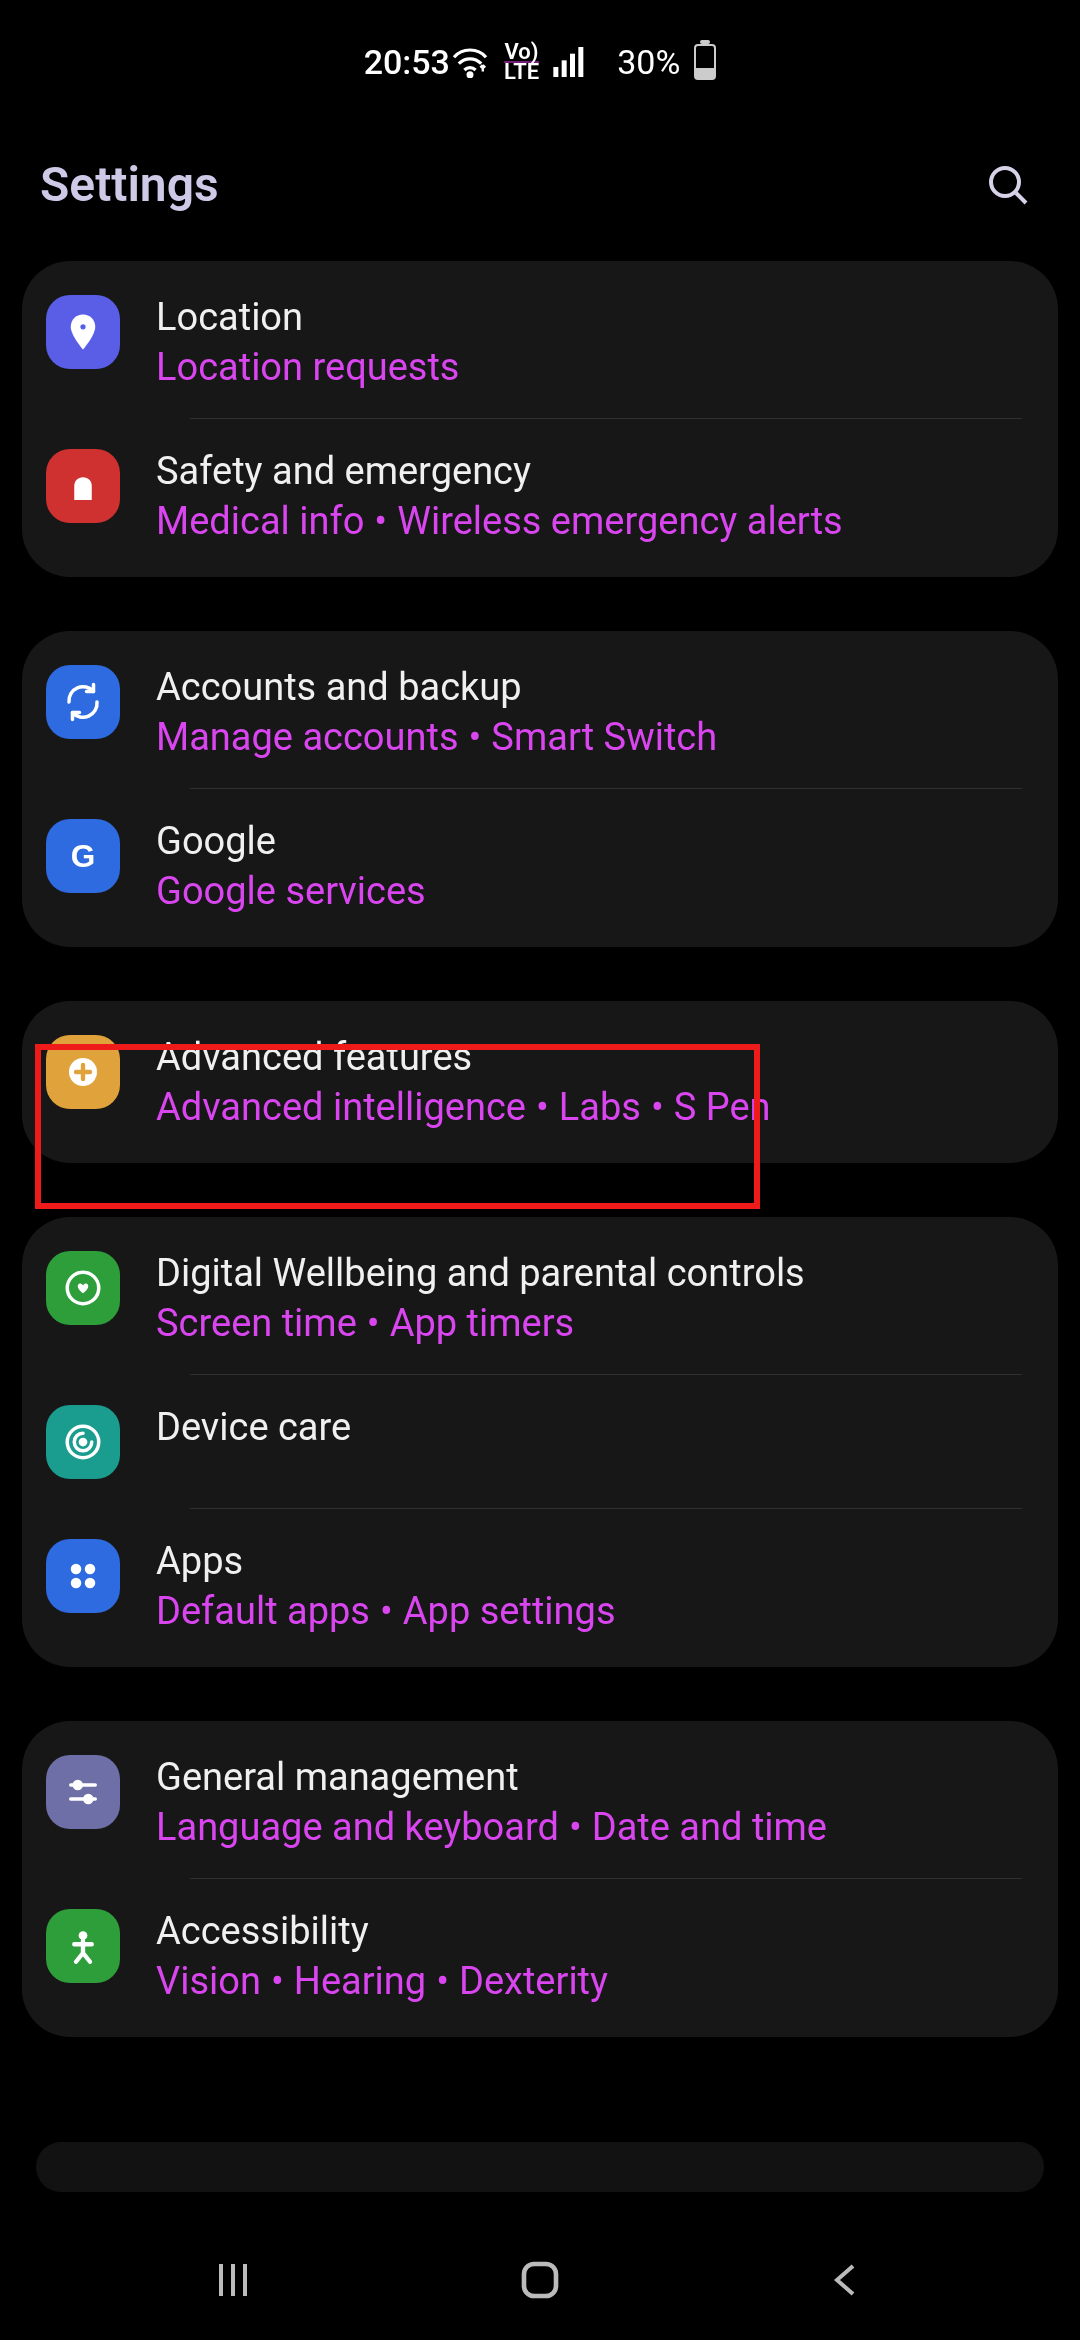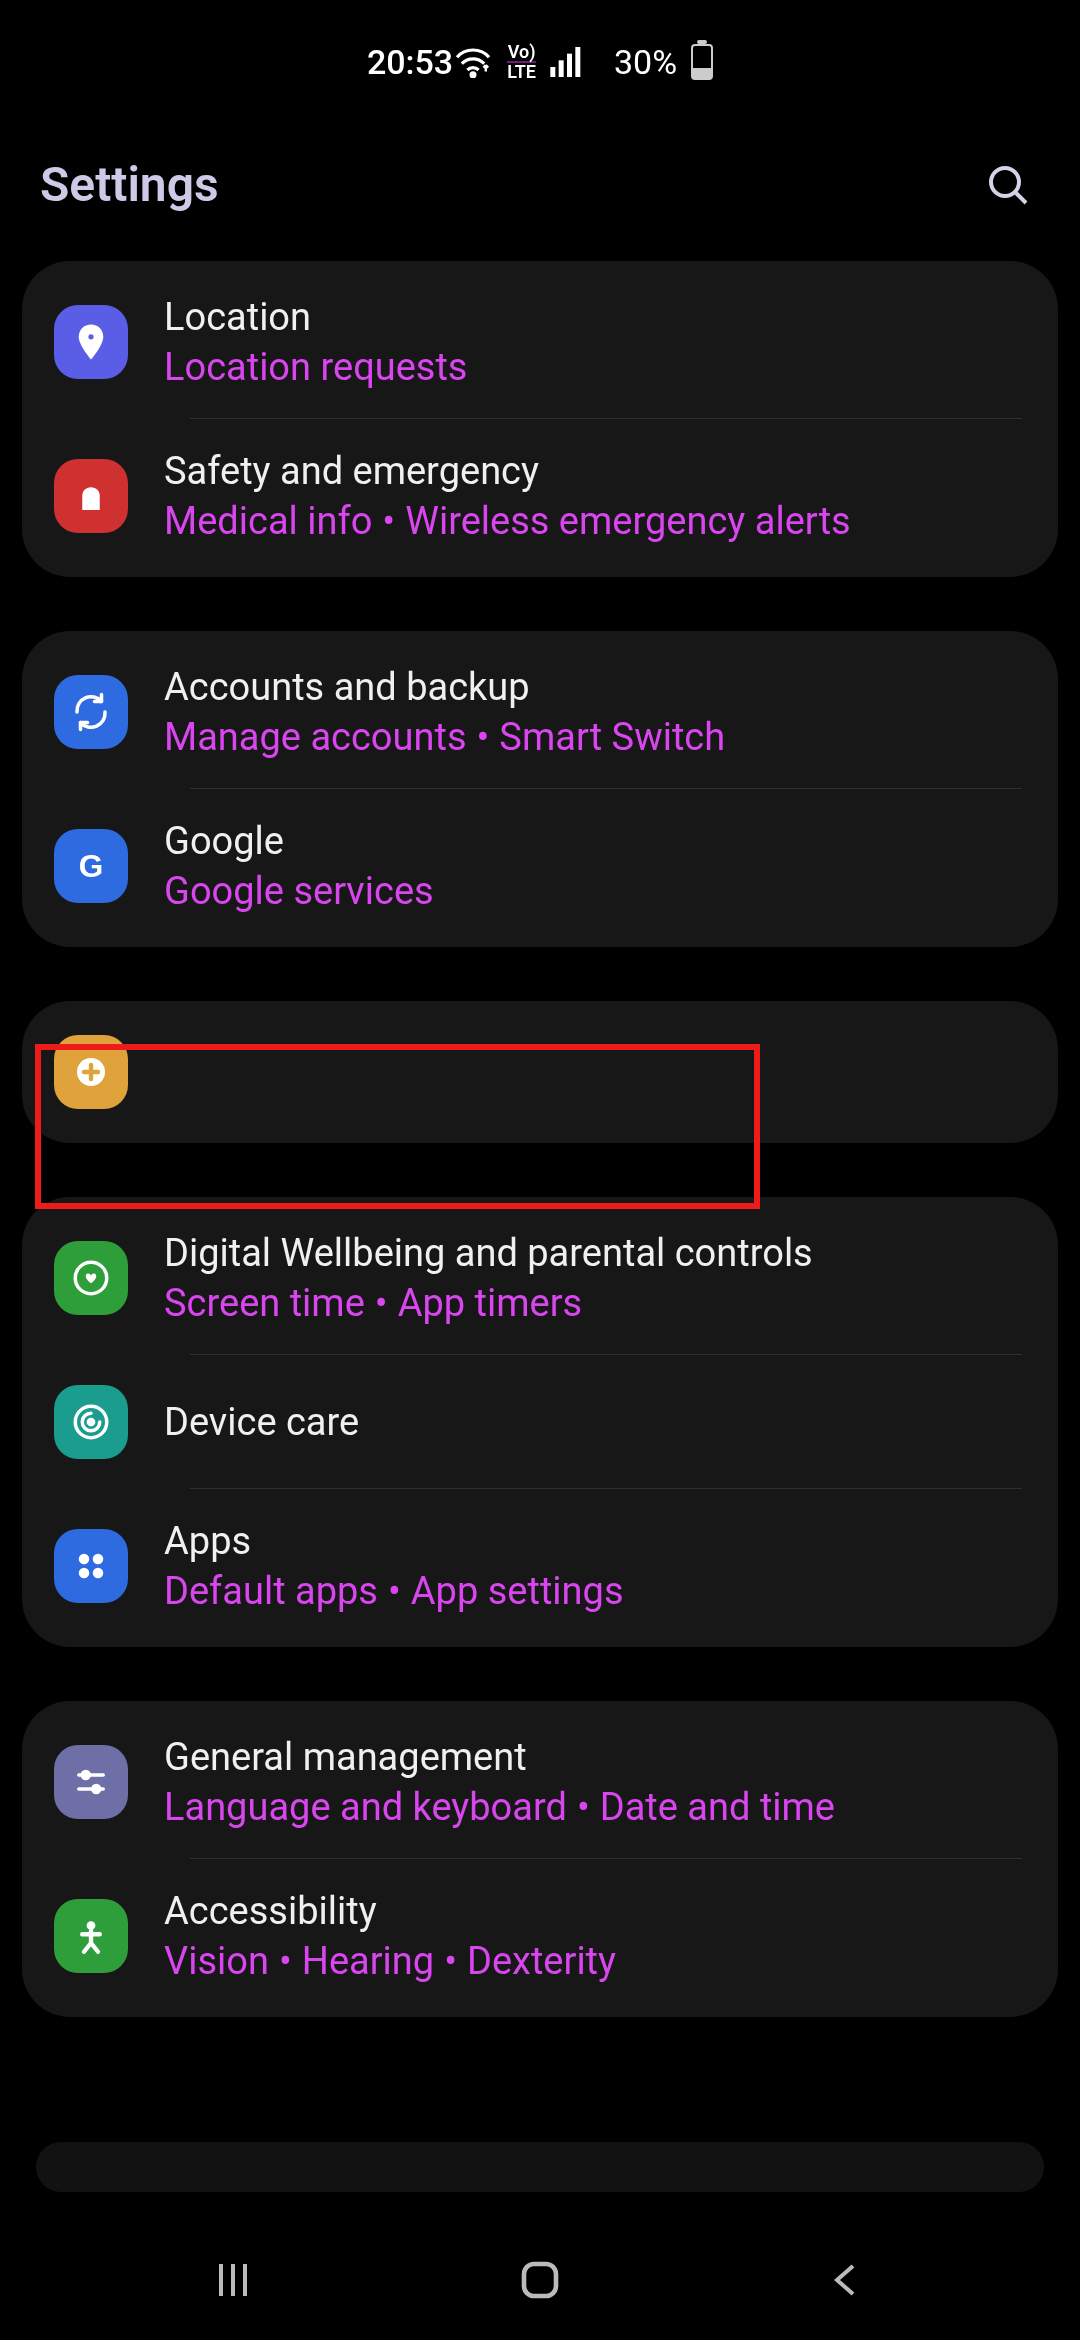--- a/index.html
+++ b/index.html
@@ -24,21 +24,21 @@
     font-weight: 500;
     color: #ffffff;
   }
   .status-right {
     display: flex;
     align-items: center;
     gap: 14px;
   }
   .status-right svg { display:block; }
   .volte {
-    font-size: 18px;
+    font-size: 22px;
     line-height: 18px;
     text-align: center;
     font-weight: 600;
   }
   .battery-pct { font-size: 34px; font-weight: 400; margin-left: 16px;}
   .battery-icon {
     width: 22px; height: 36px;
     border: 2px solid #ccc; border-radius: 4px;
     position: relative;
     display:flex; align-items:flex-end;
@@ -67,23 +67,22 @@
   .content { padding: 0 22px; display:flex; flex-direction:column; gap: 54px; }
 
   .group {
     background: #171717;
     border-radius: 48px;
     padding: 4px 0;
   }
 
   .row {
     display: flex;
-    align-items: center;
     gap: 36px;
-    padding: 30px 36px 30px 32px;
+    padding: 30px 36px 30px 24px;
     position: relative;
   }
   .row:not(:last-child) .row-text::after{
     content:"";
     position:absolute;
     left:168px; right:36px; bottom:0;
     height:1px; background:#303030;
   }
 
   .icon-tile {
@@ -223,20 +222,24 @@
     </div>
     <div class="group">
       <div class="row">
         <div class="icon-tile" style="background: rgb(224, 162, 58);">
           <svg xmlns="http://www.w3.org/2000/svg" viewBox="0 0 24 24" fill="none" stroke="#fff" stroke-width="2" stroke-linecap="round" stroke-linejoin="round">
             <circle cx="12" cy="12" r="8" fill="#fff" stroke="none"></circle>
             <line x1="12" y1="8" x2="12" y2="16" stroke="#e0a23a" stroke-width="2.5"></line>
             <line x1="8" y1="12" x2="16" y2="12" stroke="#e0a23a" stroke-width="2.5"></line>
           </svg>
         </div>
+        <div class="row-text">
+          <div class="row-title">Advanced features</div>
+          <div class="row-sub"><span>Advanced intelligence</span><span class="dot">•</span><span>Labs</span><span class="dot">•</span><span>S Pen</span></div>
+        </div>
       </div>
     </div>
     <div class="group">
       <div class="row">
         <div class="icon-tile" style="background: rgb(46, 158, 59);">
           <svg xmlns="http://www.w3.org/2000/svg" viewBox="0 0 24 24" fill="none" stroke="#fff" stroke-width="2" stroke-linecap="round" stroke-linejoin="round">
             <circle cx="12" cy="12" r="9"></circle>
             <path d="M9 11 C9 9 11 9 12 10.5 C13 9 15 9 15 11 C15 13 12 15 12 15 C12 15 9 13 9 11 Z" fill="#fff" stroke="none"></path>
           </svg>
         </div>

